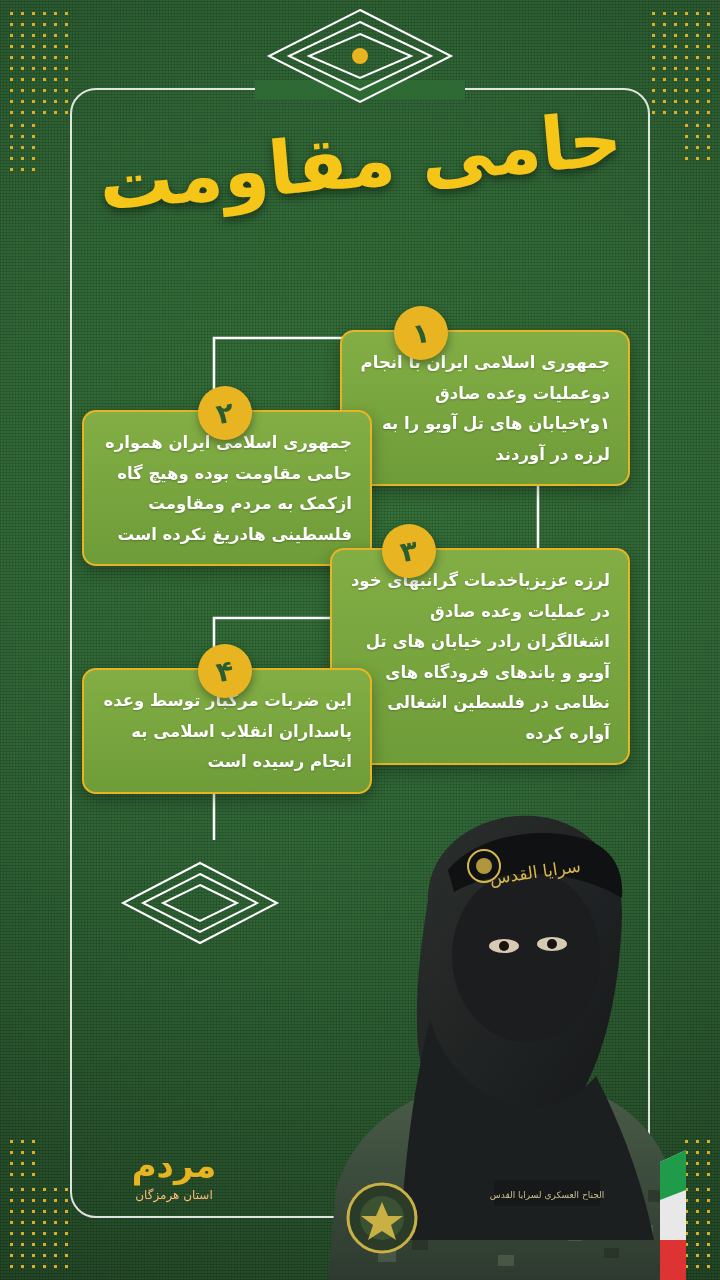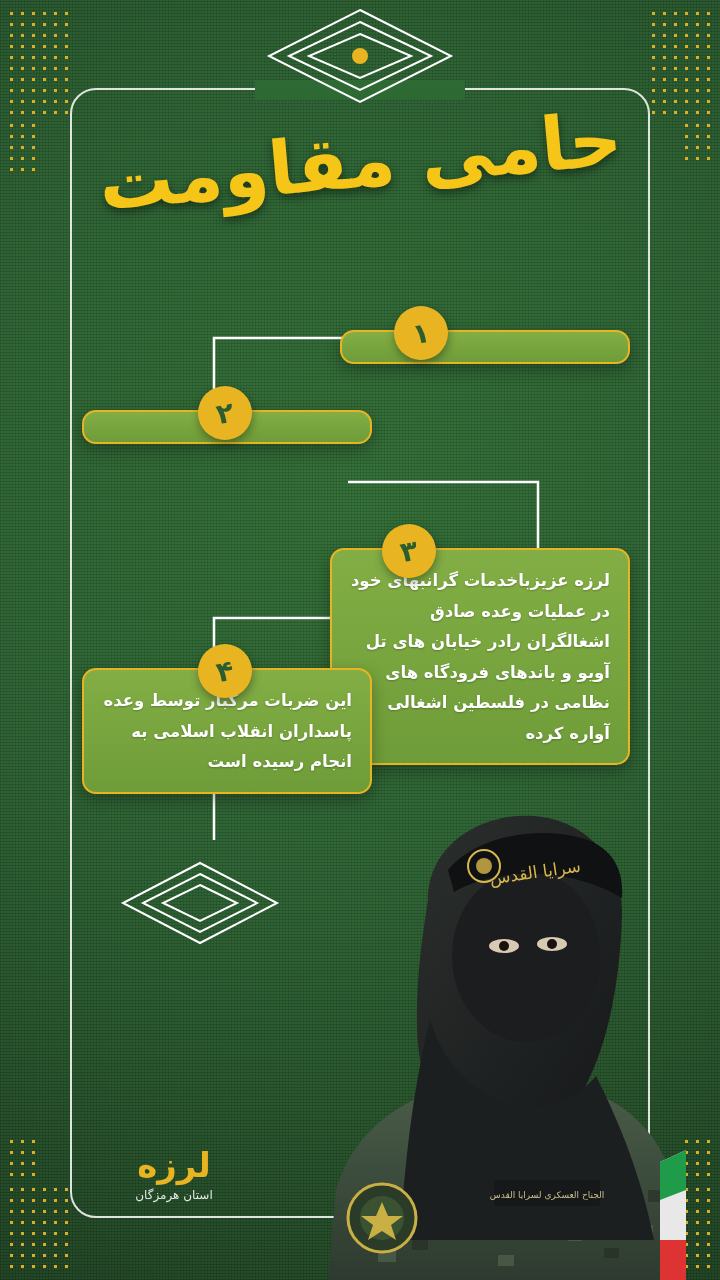--- a/index.html
+++ b/index.html
@@ -179,21 +179,21 @@
   .footer .mark {
     font-size: 34px;
     color: #e8b422;
     font-weight: bold;
     line-height: 1;
     direction: rtl;
   }
   .footer .cap {
     margin-top: 6px;
     font-size: 12px;
-    color: #e5e5e5;
+    color: #fdba74;
     direction: rtl;
     letter-spacing: 0.5px;
   }
 </style>
 </head>
 <body>
 
 <div class="bg"></div>
 
 <div class="dots tl"></div>
@@ -305,32 +305,34 @@
       <path d="M384 338 L214 338 L214 404"></path>
       <path d="M348 482 L538 482 L538 556"></path>
       <path d="M384 618 L214 618 L214 676"></path>
       <path d="M214 756 L214 840"></path>
     </g>
   </svg>
 </div>
 
 <div class="card" id="card1">
   <div class="badge">۱</div>
+  <p>جمهوری اسلامی ایران با انجام دوعملیات وعده صادق ۱و۲خیابان های تل آویو را به لرزه در آوردند</p>
 </div>
 
 <div class="card" id="card2">
   <div class="badge">۲</div>
+  <p>جمهوری اسلامی ایران همواره حامی مقاومت بوده وهیچ گاه ازکمک به مردم ومقاومت فلسطینی هادریغ نکرده است</p>
 </div>
 
 <div class="card" id="card3">
   <div class="badge">۳</div>
   <p>لرزه عزیزباخدمات گرانبهای خود در عملیات وعده صادق اشغالگران رادر خیابان های تل آویو و باندهای فرودگاه های نظامی در فلسطین اشغالی آواره کرد‌ه</p>
 </div>
 
 <div class="card" id="card4">
   <div class="badge">۴</div>
   <p>این ضربات مرگبار توسط وعده پاسداران انقلاب اسلامی به انجام رسیده است</p>
 </div>
 
 <div class="footer">
-  <div class="mark">لرزه</div>
+  <div class="mark">مردم</div>
   <div class="cap">استان هرمزگان</div>
 </div>
 
 </body></html>

